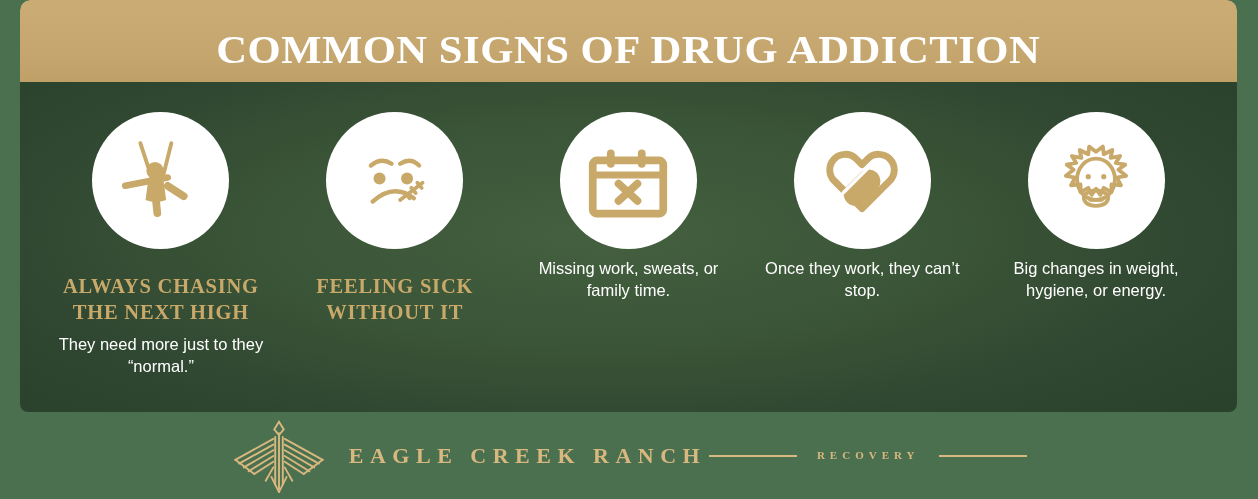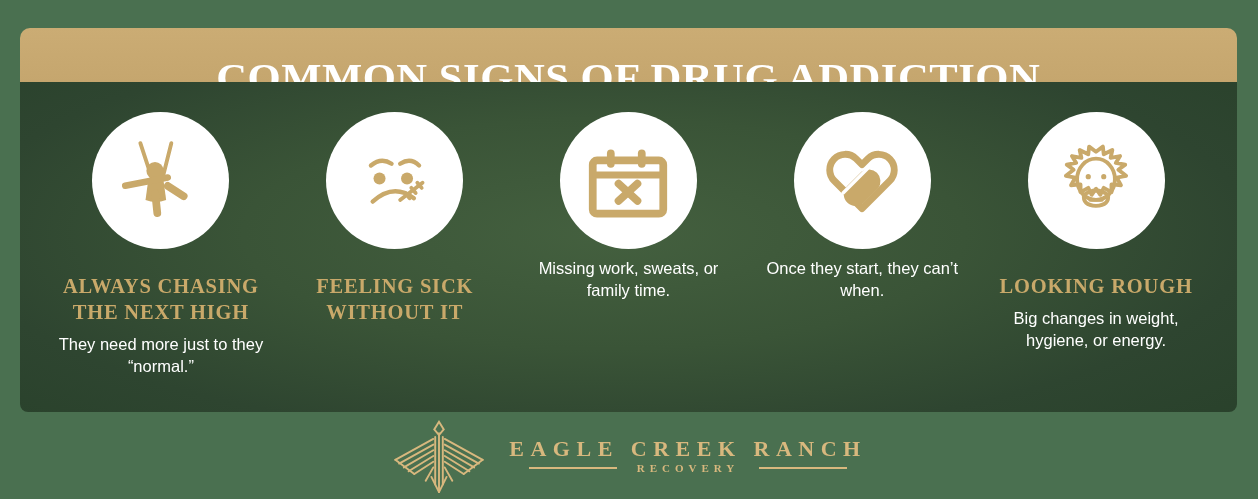--- a/index.html
+++ b/index.html
@@ -37,21 +37,20 @@
     position: absolute;
     left: 0;
     top: 0;
     width: 100%;
     height: 98px;
     background: linear-gradient(180deg, #cbac74 0%, #c5a66e 55%, #bb9c63 100%);
     display: flex;
     align-items: center;
     justify-content: center;
     border-radius: 10px 10px 0 0;
-    margin-top: 28px;
   }
 
   .header-title {
     color: #ffffff;
     font-family: "Liberation Serif", serif;
     font-weight: bold;
     font-size: 41px;
     letter-spacing: 0.5px;
     line-height: 1;
     transform: scaleX(1.04);
@@ -147,21 +146,21 @@
 
   .logo-mark {
     width: 96px;
     height: 76px;
     flex: 0 0 auto;
   }
   .logo-mark svg { display: block; width: 96px; height: 76px; }
 
   .logo-wordmark {
     display: flex;
-    flex-direction: column;
+    flex-direction: row;
     align-items: center;
     gap: 3px;
   }
 
   .logo-line1 {
     color: #d8b87e;
     font-family: "Liberation Serif", serif;
     font-weight: bold;
     font-size: 22px;
     letter-spacing: 6.5px;
@@ -268,21 +267,21 @@
       </div>
 
       <div class="col">
         <div class="icon-circle">
           <svg viewBox="0 0 100 100" xmlns="http://www.w3.org/2000/svg">
             <path d="M50 82 L18 50 a18 18 0 0 1 25 -26 l7 7 7 -7 a18 18 0 0 1 25 26 z" fill="none" stroke="#c9a96a" stroke-width="8" stroke-linejoin="round"></path>
             <path d="M34 78 a15 15 0 0 1 0 -21 l18 -18 a15 15 0 0 1 21 21 l-18 18 a15 15 0 0 1 -21 0 z" fill="#c9a96a" transform="translate(-4 -4) scale(0.92) translate(6 8)"></path>
             <path d="M28 64 L62 30" stroke="#ffffff" stroke-width="4" stroke-linecap="round" fill="none"></path>
           </svg>
         </div>
-        <div class="col-desc">Once they start, they can’t when.</div>
+        <div class="col-desc">Once they work, they can’t stop.</div>
       </div>
 
       <div class="col">
         <div class="icon-circle">
           <svg viewBox="0 0 100 100" xmlns="http://www.w3.org/2000/svg">
             <g fill="none" stroke="#c9a96a" stroke-width="4.5" stroke-linejoin="round" stroke-linecap="round">
               <path d="M50 16
                        l8 -6 1 9
                        l10 -5 -2 9
                        l11 -2 -5 8
@@ -300,21 +299,20 @@
                        l-2 -9 10 5
                        l1 -9 z"></path>
               <ellipse cx="50" cy="48" rx="22" ry="24"></ellipse>
               <path d="M36 66 q14 -10 28 0 q2 12 -14 13 q-16 -1 -14 -13 z"></path>
               <line x1="43" y1="72" x2="57" y2="72" stroke-width="4"></line>
             </g>
             <circle cx="41" cy="45" r="3" fill="#c9a96a"></circle>
             <circle cx="59" cy="45" r="3" fill="#c9a96a"></circle>
           </svg>
         </div>
-        <div class="col-title">LOOKING ROUGH</div>
         <div class="col-desc">Big changes in weight, hygiene, or energy.</div>
       </div>
 
     </div>
   </div>
 
   <div class="logo-strip">
     <div class="logo-mark">
       <svg viewBox="0 0 100 80" xmlns="http://www.w3.org/2000/svg">
         <g stroke="#d8b87e" stroke-width="2" stroke-linecap="round" fill="none">

